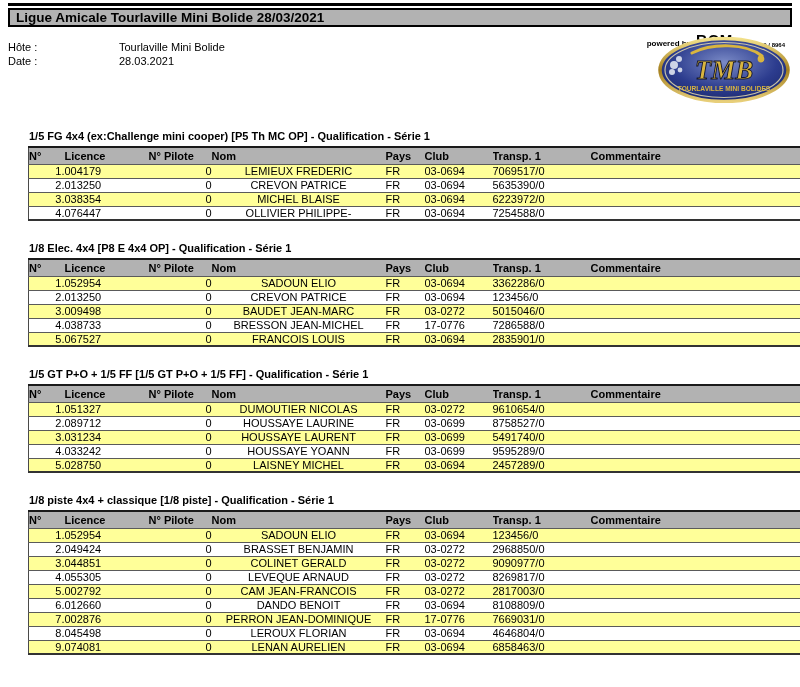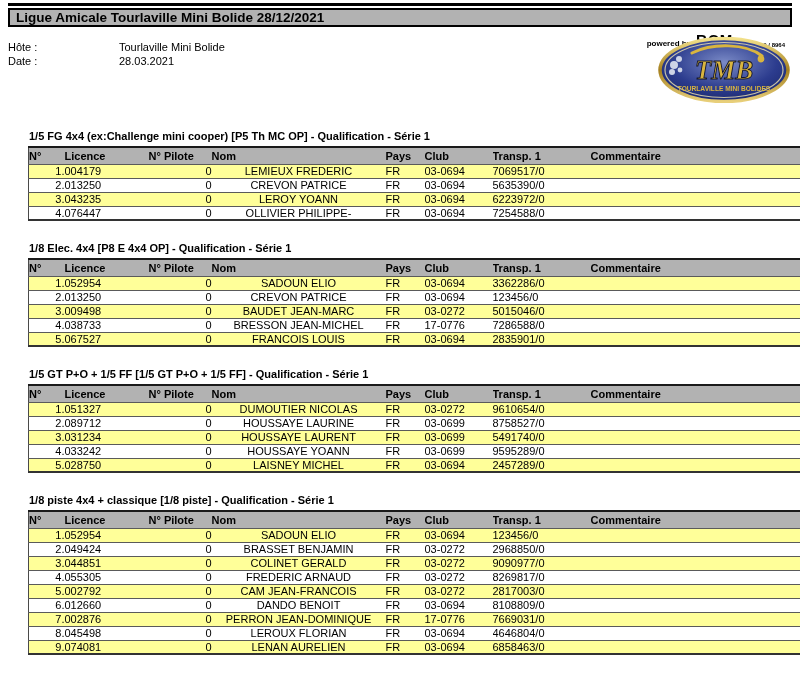--- a/index.html
+++ b/index.html
@@ -94,21 +94,21 @@
   .col-commentaire { text-align: center; }
 </style>
 </head>
 <body>
 
 <div class="page">
 
   <div class="topline"></div>
 
   <div class="titlebar">
-    <span class="doc-title">Ligue Amicale Tourlaville Mini Bolide 28/12/2021</span>
+    <span class="doc-title">Ligue Amicale Tourlaville Mini Bolide 28/03/2021</span>
     <span class="powered">
       <span class="powered-label">powered by</span>
       <span class="brand">RCM</span>
       <span class="version">v2.4.7.999 / 8964</span>
     </span>
   </div>
 
   <div class="info-area">
     <div class="info-rows">
       <div class="info-row">
@@ -192,23 +192,23 @@
               <td class="col-licence">013250</td>
               <td class="col-pilote">0</td>
               <td class="col-nom">CREVON PATRICE</td>
               <td class="col-pays">FR</td>
               <td class="col-club">03-0694</td>
               <td class="col-transp">5635390/0</td>
               <td class="col-commentaire"></td>
             </tr>
             <tr>
               <td class="col-n">3.</td>
-              <td class="col-licence">043235</td>
-              <td class="col-pilote">0</td>
-              <td class="col-nom">LEROY YOANN</td>
+              <td class="col-licence">038354</td>
+              <td class="col-pilote">0</td>
+              <td class="col-nom">MICHEL BLAISE</td>
               <td class="col-pays">FR</td>
               <td class="col-club">03-0694</td>
               <td class="col-transp">6223972/0</td>
               <td class="col-commentaire"></td>
             </tr>
             <tr>
               <td class="col-n">4.</td>
               <td class="col-licence">076447</td>
               <td class="col-pilote">0</td>
               <td class="col-nom">OLLIVIER PHILIPPE-</td>
@@ -434,21 +434,21 @@
               <td class="col-nom">COLINET GERALD</td>
               <td class="col-pays">FR</td>
               <td class="col-club">03-0272</td>
               <td class="col-transp">9090977/0</td>
               <td class="col-commentaire"></td>
             </tr>
             <tr>
               <td class="col-n">4.</td>
               <td class="col-licence">055305</td>
               <td class="col-pilote">0</td>
-              <td class="col-nom">FREDERIC ARNAUD</td>
+              <td class="col-nom">LEVEQUE ARNAUD</td>
               <td class="col-pays">FR</td>
               <td class="col-club">03-0272</td>
               <td class="col-transp">8269817/0</td>
               <td class="col-commentaire"></td>
             </tr>
             <tr>
               <td class="col-n">5.</td>
               <td class="col-licence">002792</td>
               <td class="col-pilote">0</td>
               <td class="col-nom">CAM JEAN-FRANCOIS</td>

